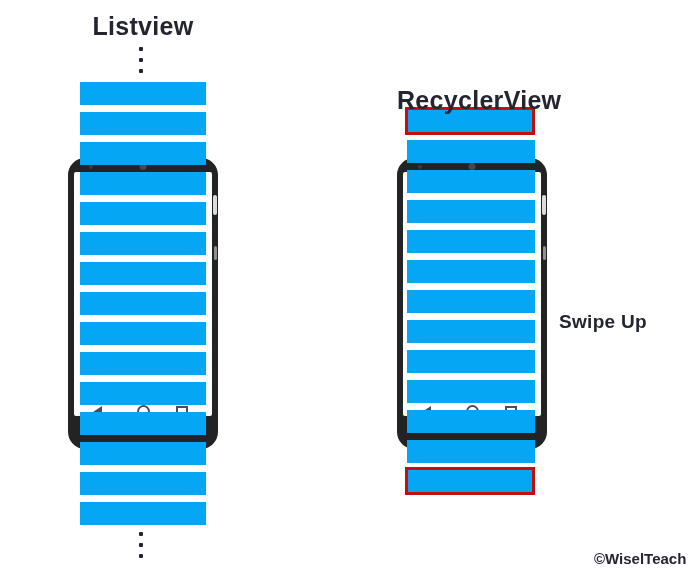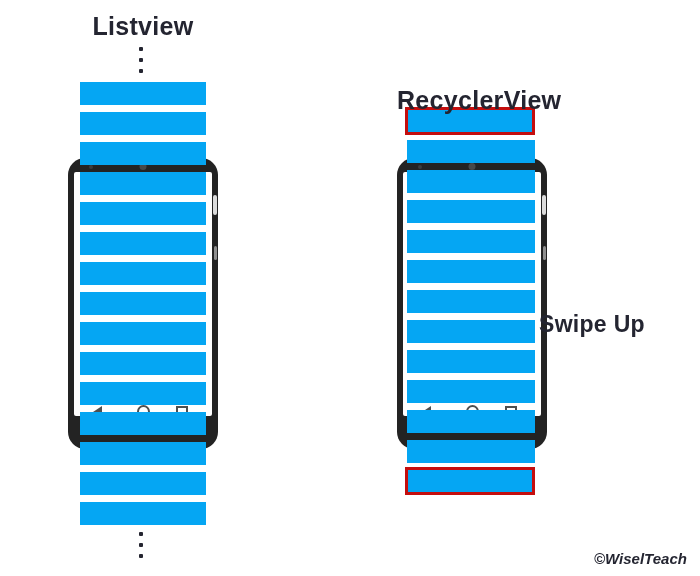--- a/index.html
+++ b/index.html
@@ -7,26 +7,26 @@
     position:relative; width:700px; height:576px; background:#ffffff;
     font-family:"Liberation Sans", sans-serif; overflow:hidden;
   }
   .title {
     position:absolute; z-index:4; text-align:center; width:150px;
     font-size:25px; font-weight:600; color:var(--ink); letter-spacing:0.3px;
   }
   .title-left  { left:68px;  top:12px; }
   .title-right { left:397px; top:57px;margin-top:29px; }
   .swipe {
-    position:absolute; z-index:4; left:539px; top:311px;
-    font-size:23px; font-weight:600; color:var(--ink); letter-spacing:0.3px;
+    position:absolute; z-index:4; left:559px; top:311px;
+    font-size:19px; font-weight:600; color:var(--ink); letter-spacing:0.3px;
   }
   .watermark {
     position:absolute; z-index:4; left:594px; top:550px;
-    font-size:15px; font-weight:600; color:var(--ink);font-style:italic;
+    font-size:15px; font-weight:600; color:var(--ink);
   }
 
   
   .phone {
     position:absolute; z-index:1; top:158px; width:150px; height:291px;
     background:var(--phone); border-radius:17px;
   }
   .phone-left  { left:68px; }
   .phone-right { left:397px; }
   .screen {

